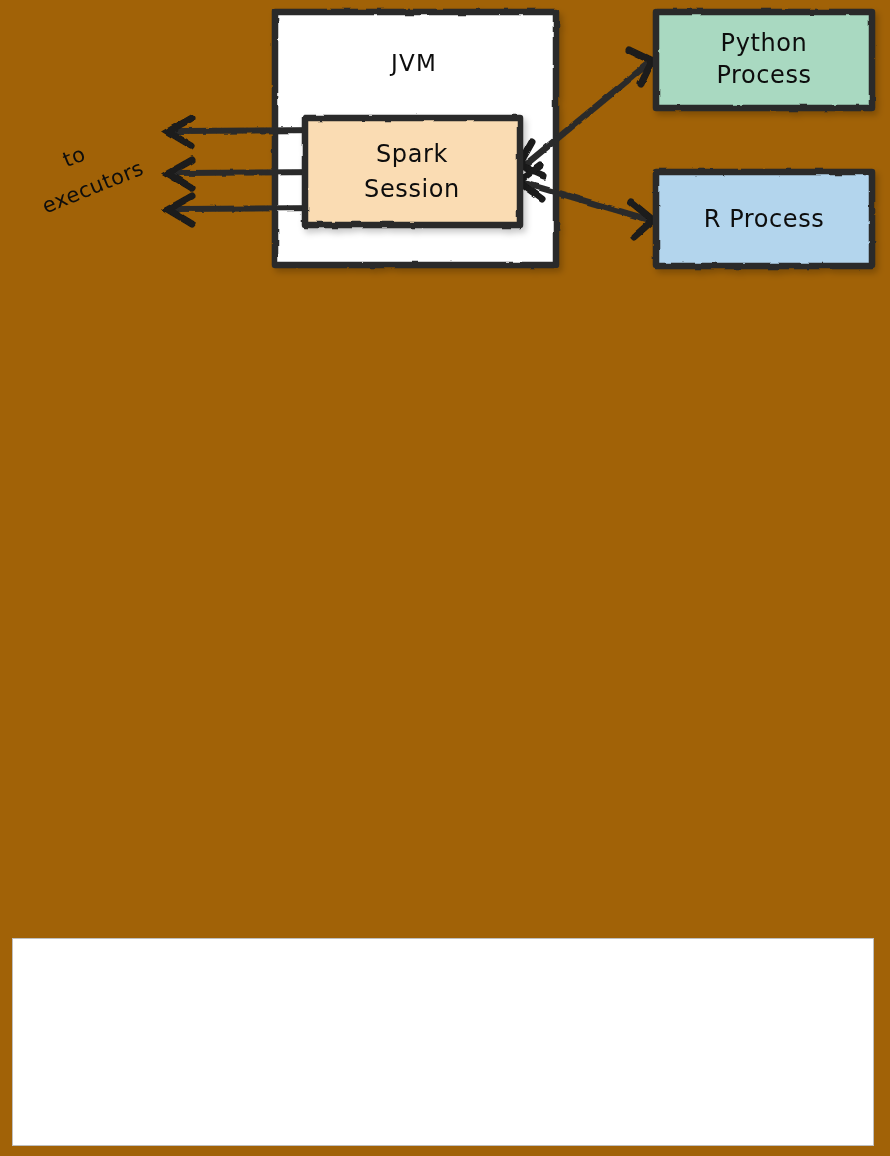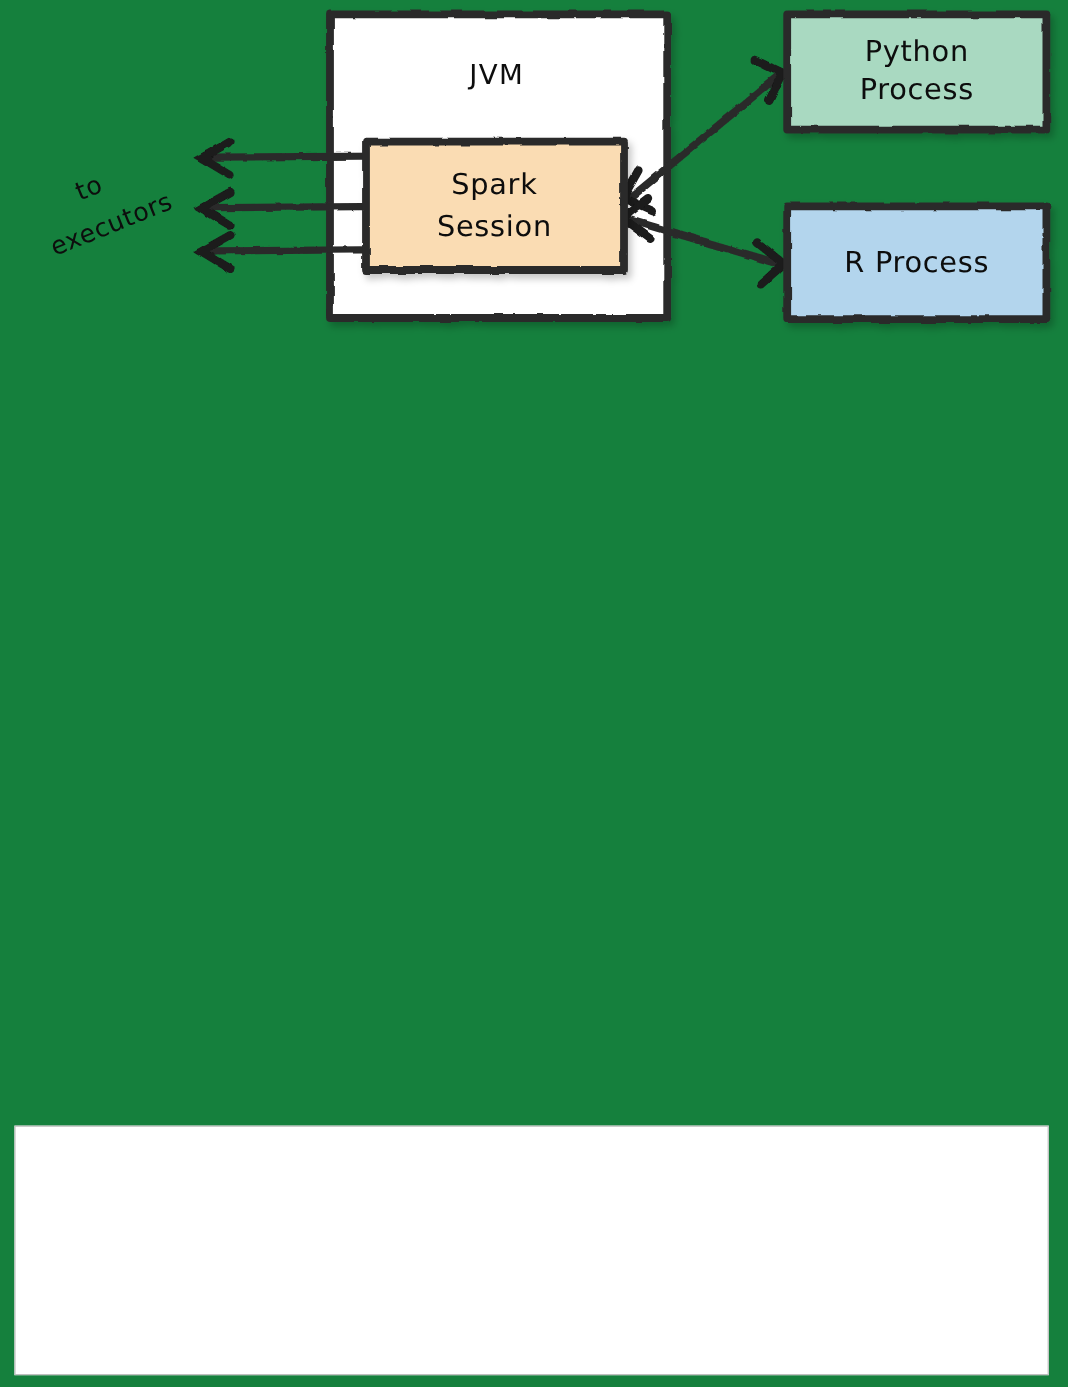--- a/index.html
+++ b/index.html
@@ -7,21 +7,21 @@
     padding: 0;
     background: #ffffff;
   }
   body {
     font-family: "DejaVu Sans", sans-serif;
   }
   #page {
     position: relative;
     width: 890px;
     height: 1156px;
-    background: #15803d;
+    background: #a16207;
     overflow: hidden;
   }
   #diagram-svg {
     position: absolute;
     left: 0;
     top: 0;
     width: 890px;
     height: 300px;
   }
   .sketch-label {

